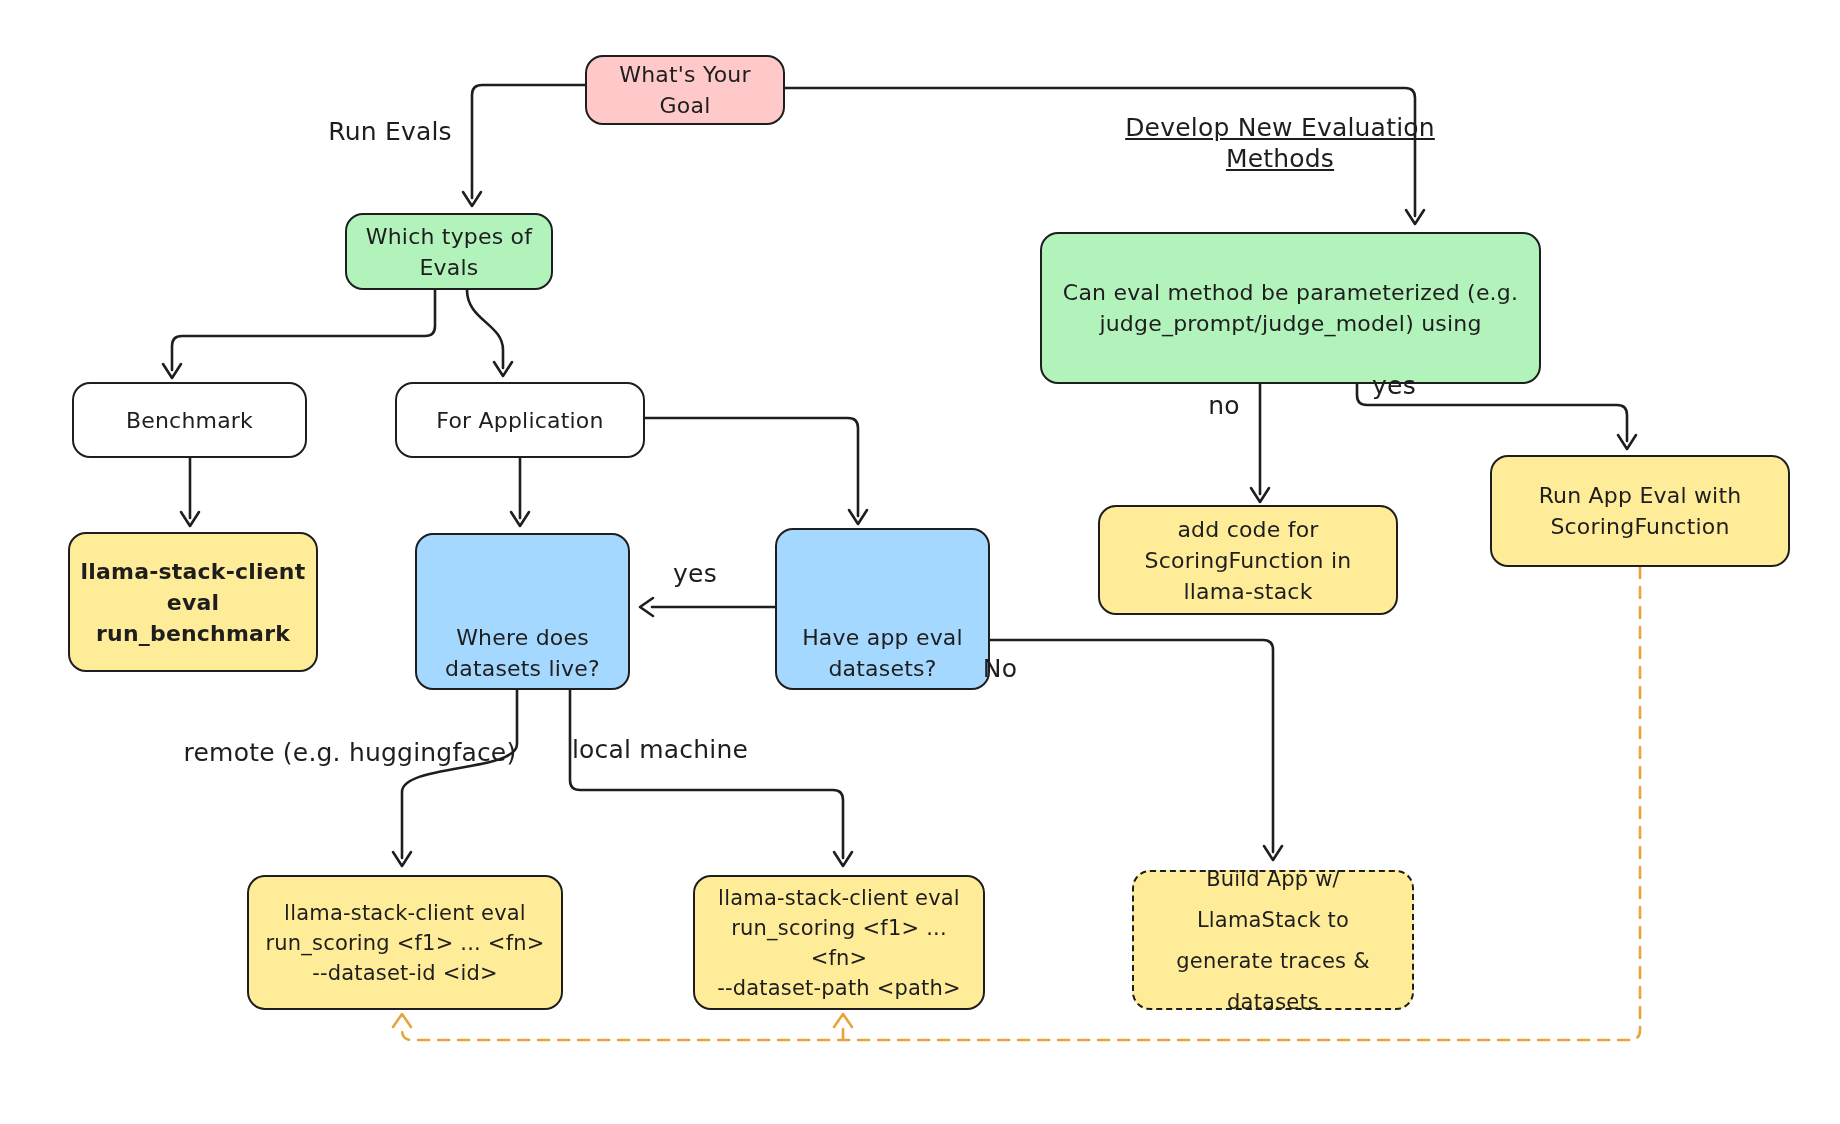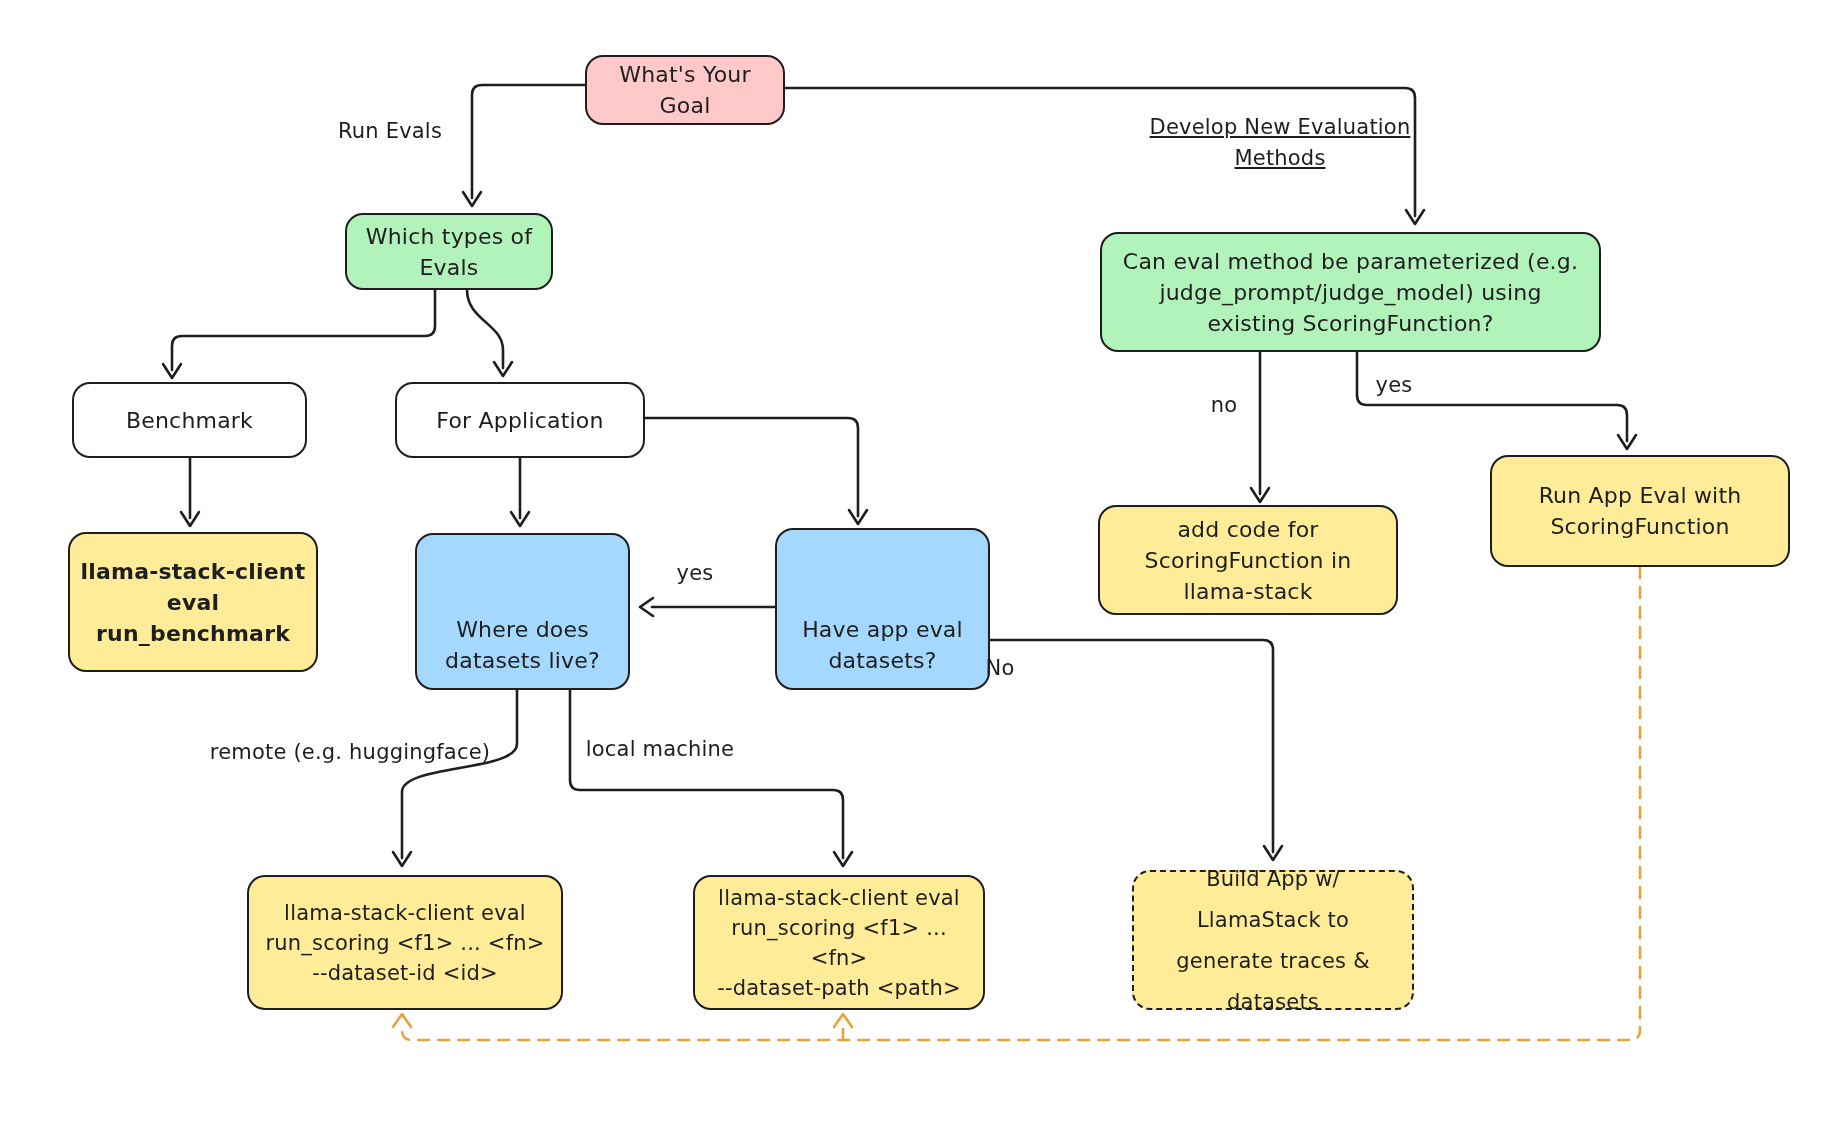--- a/index.html
+++ b/index.html
@@ -16,34 +16,34 @@
   svg.edges path.orange-head{stroke:#e8a33d;stroke-dasharray:none;}
   .node{
     position:absolute;
     border:2.6px solid #1e1e1e;
     border-radius:18px;
     display:flex;flex-direction:column;justify-content:center;align-items:center;
     text-align:center;
     font-size:22px;line-height:31px;
     letter-spacing:.2px;
     box-sizing:border-box;
-    padding:12px 8px;
+    padding:4px 8px;
   }
   .node.small{font-size:21px;line-height:30px;}
   .fill-pink{background:#ffc9c9;}
   .fill-green{background:#b2f2bb;}
   .fill-blue{background:#a5d8ff;justify-content:flex-end;}
   .fill-yellow{background:#ffec99;}
   .fill-white{background:#ffffff;}
   .border-dashed{border-style:dashed;}
   .edge-label{
     position:absolute;
     transform:translate(-50%,-50%);
     white-space:nowrap;
-    font-size:21px;line-height:31px;
+    font-size:25px;line-height:31px;
     text-align:center;
     letter-spacing:.2px;
   }
 </style>
 </head>
 <body>
 
 <div id="canvas">
 
   <svg class="edges" viewBox="0 0 1840 1124">
@@ -96,24 +96,23 @@
   <div class="node fill-pink" style="left:585px;top:55px;width:200px;height:70px;">
     <div>What's Your</div>
     <div>Goal</div>
   </div>
 
   <div class="node fill-green" style="left:345px;top:213px;width:208px;height:77px;">
     <div>Which types of</div>
     <div>Evals</div>
   </div>
 
-  <div class="node fill-green" style="left:1100px;top:232px;width:501px;height:120px;">
+  <div class="node fill-green" style="left:1040px;top:232px;width:501px;height:152px;">
     <div>Can eval method be parameterized (e.g.</div>
     <div>judge_prompt/judge_model) using</div>
-    <div>existing ScoringFunction?</div>
   </div>
 
   <div class="node fill-white" style="left:72px;top:382px;width:235px;height:76px;">
     <div>Benchmark</div>
   </div>
 
   <div class="node fill-white" style="left:395px;top:382px;width:250px;height:76px;">
     <div>For Application</div>
   </div>
 

